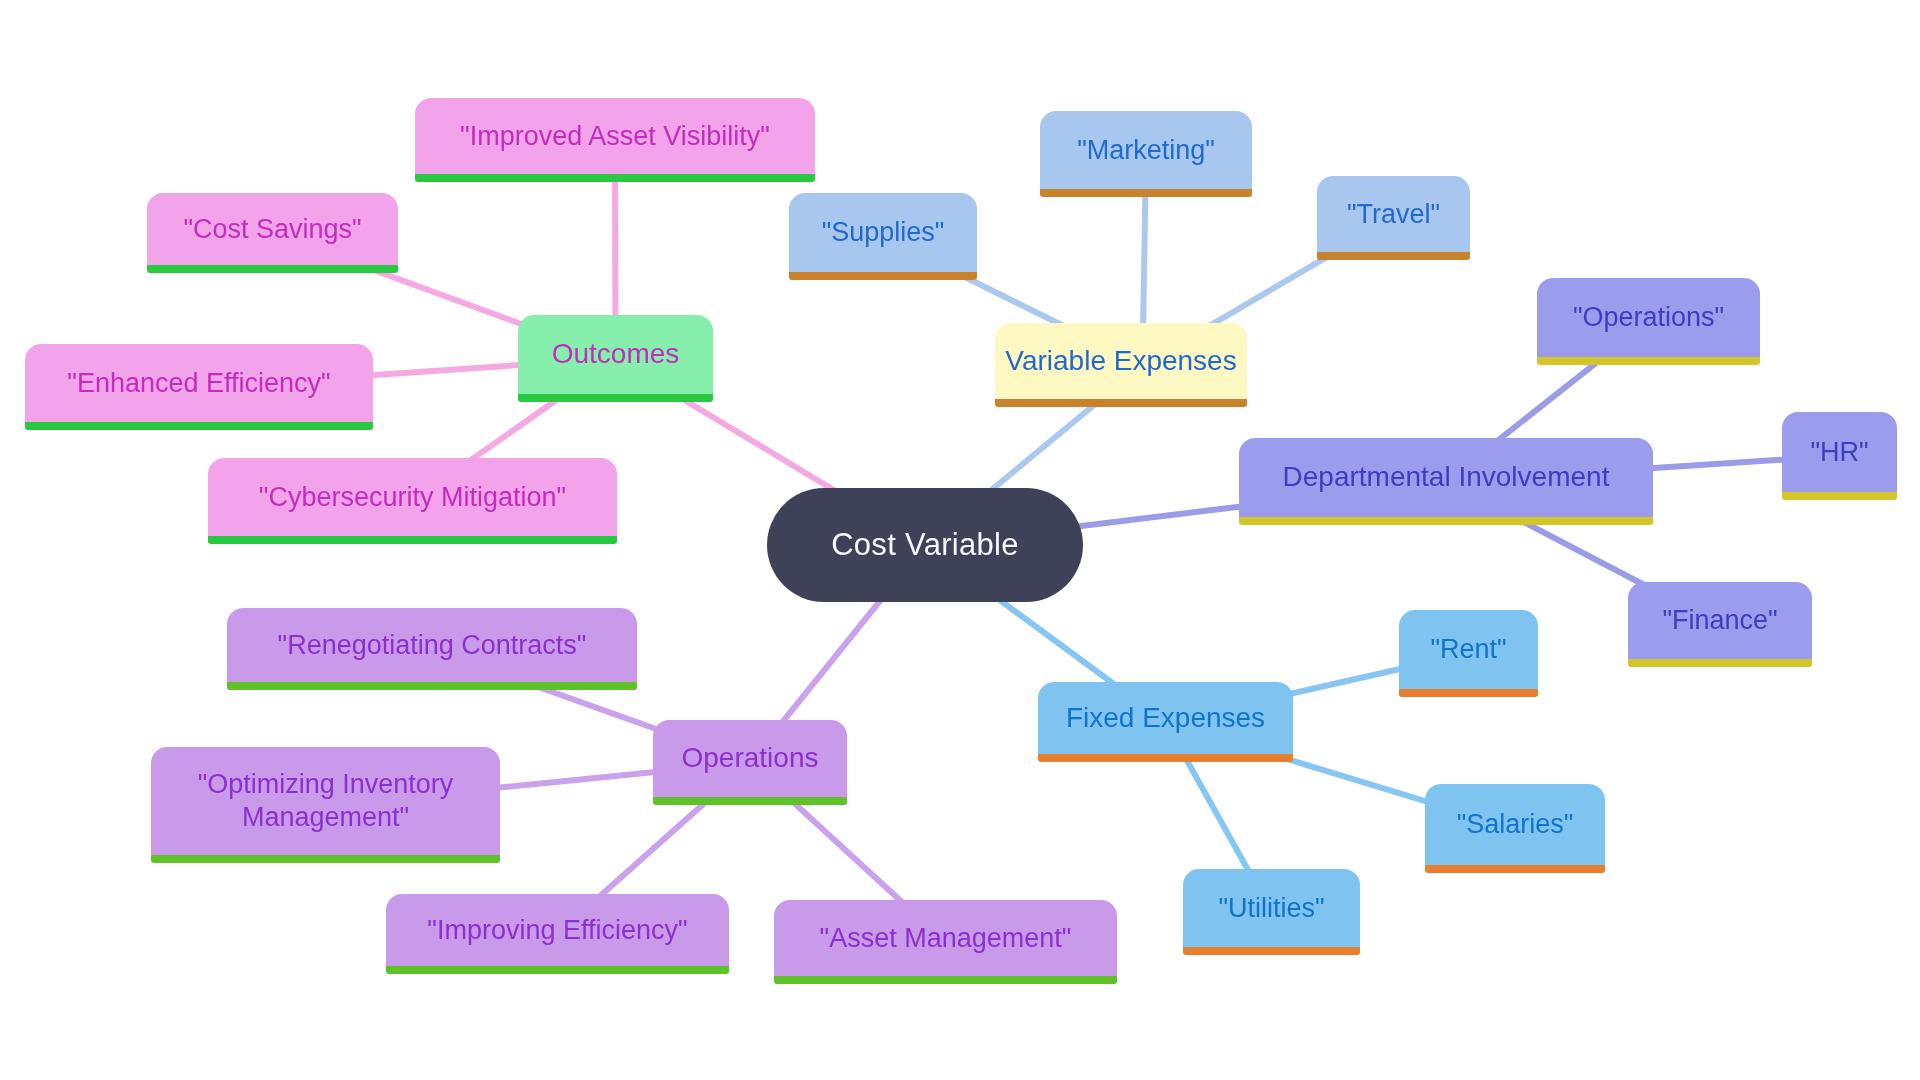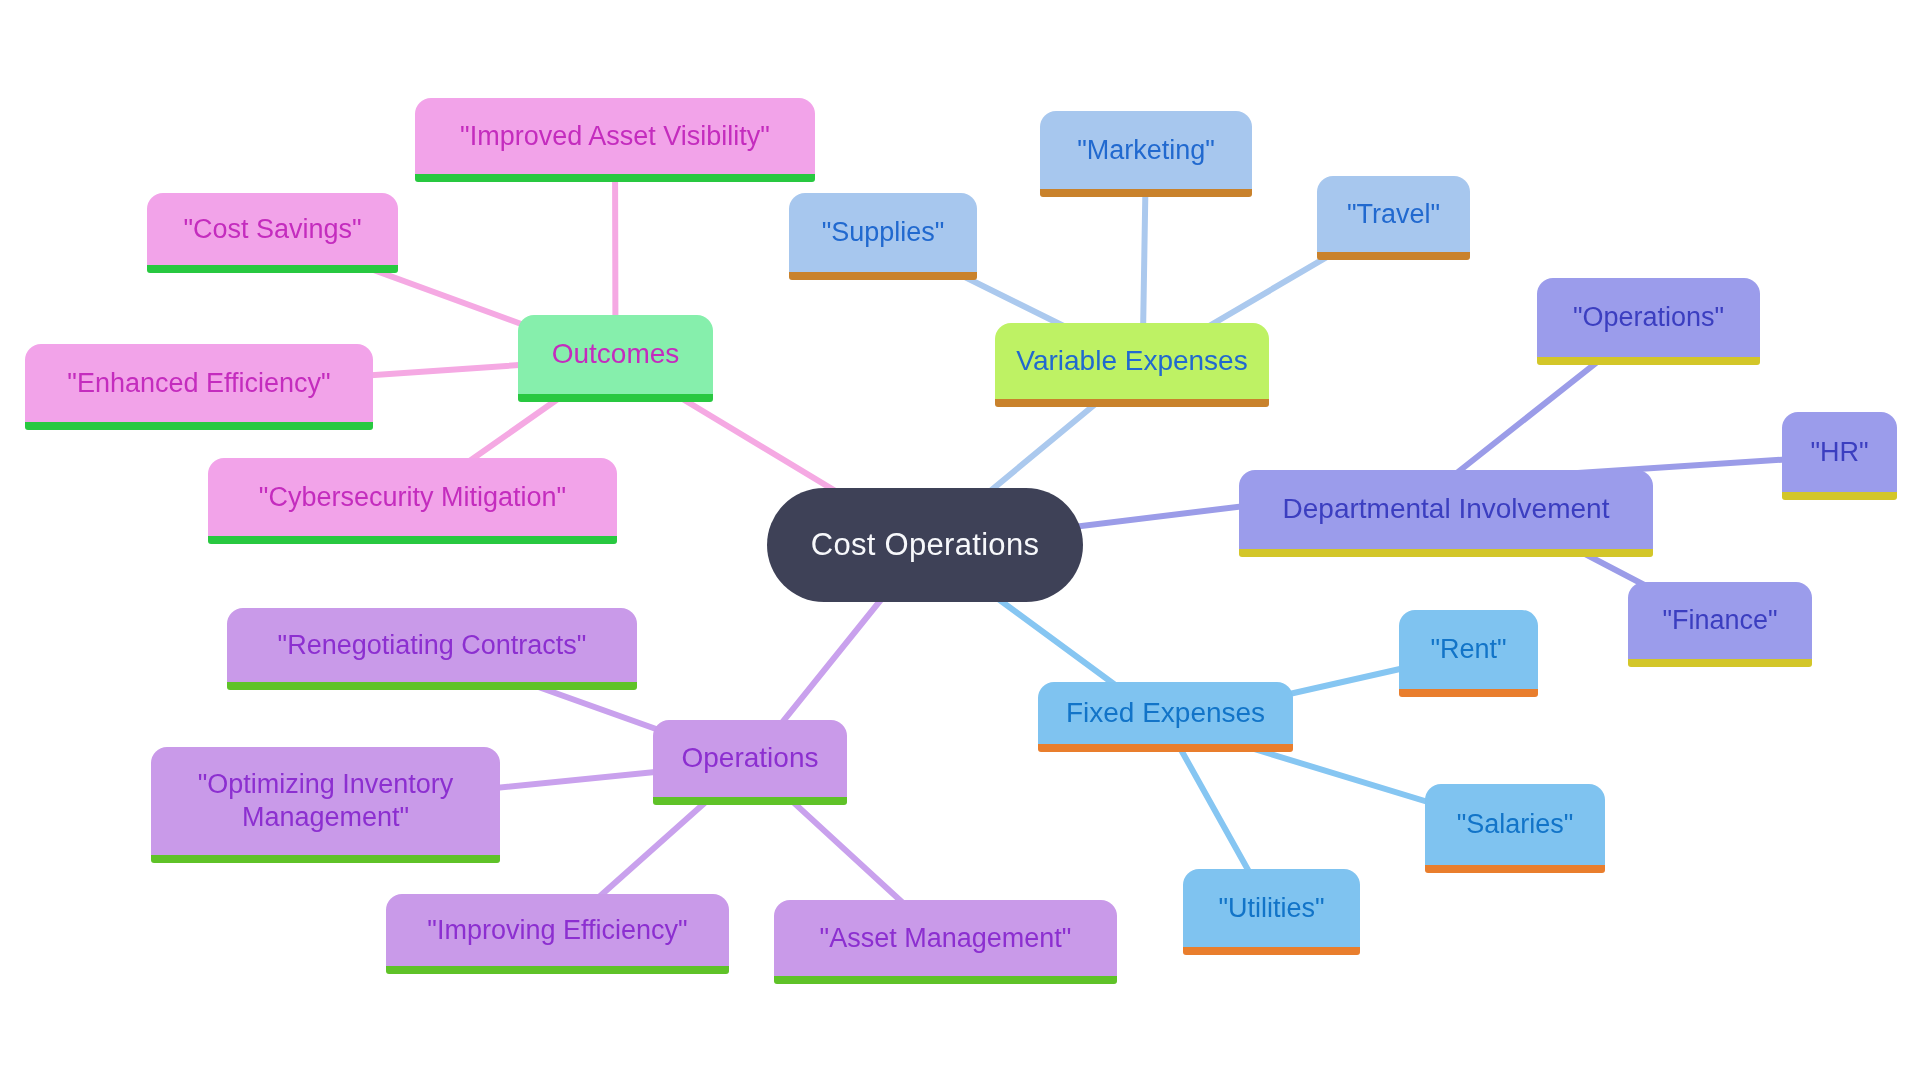--- a/index.html
+++ b/index.html
@@ -67,45 +67,45 @@
     </div>
     <div class="node leaf" style="left: 147px; top: 193px; width: 251px; height: 80px; background: rgb(242, 163, 233); color: rgb(196, 44, 190); border-bottom: 8px solid rgb(40, 200, 64);">
       <span>"Cost Savings"</span>
     </div>
     <div class="node leaf" style="left: 25px; top: 344px; width: 348px; height: 86px; background: rgb(242, 163, 233); color: rgb(196, 44, 190); border-bottom: 8px solid rgb(40, 200, 64);">
       <span>"Enhanced Efficiency"</span>
     </div>
     <div class="node leaf" style="left: 208px; top: 458px; width: 409px; height: 86px; background: rgb(242, 163, 233); color: rgb(196, 44, 190); border-bottom: 8px solid rgb(40, 200, 64);">
       <span>"Cybersecurity Mitigation"</span>
     </div>
-    <div class="node branch" style="left: 995px; top: 323px; width: 274px; height: 84px; background: #bef264; color: rgb(33, 105, 207); border-bottom: 8px solid rgb(201, 130, 44);">
+    <div class="node branch" style="left: 995px; top: 323px; width: 252px; height: 84px; background: #fef9c3; color: rgb(33, 105, 207); border-bottom: 8px solid rgb(201, 130, 44);">
       <span>Variable Expenses</span>
     </div>
     <div class="node leaf" style="left: 789px; top: 193px; width: 188px; height: 87px; background: rgb(167, 199, 238); color: rgb(33, 105, 207); border-bottom: 8px solid rgb(201, 130, 44);">
       <span>"Supplies"</span>
     </div>
     <div class="node leaf" style="left: 1040px; top: 111px; width: 212px; height: 86px; background: rgb(167, 199, 238); color: rgb(33, 105, 207); border-bottom: 8px solid rgb(201, 130, 44);">
       <span>"Marketing"</span>
     </div>
     <div class="node leaf" style="left: 1317px; top: 176px; width: 153px; height: 84px; background: rgb(167, 199, 238); color: rgb(33, 105, 207); border-bottom: 8px solid rgb(201, 130, 44);">
       <span>"Travel"</span>
     </div>
-    <div class="node branch" style="left: 1239px; top: 438px; width: 414px; height: 87px; background: rgb(155, 156, 235); color: rgb(59, 62, 192); border-bottom: 8px solid rgb(211, 198, 41); margin-top: 32px;">
+    <div class="node branch" style="left: 1239px; top: 438px; width: 414px; height: 87px; background: rgb(155, 156, 235); color: rgb(59, 62, 192); border-bottom: 8px solid rgb(211, 198, 41);">
       <span>Departmental Involvement</span>
     </div>
     <div class="node leaf" style="left: 1537px; top: 278px; width: 223px; height: 87px; background: rgb(155, 156, 235); color: rgb(59, 62, 192); border-bottom: 8px solid rgb(211, 198, 41);">
       <span>"Operations"</span>
     </div>
     <div class="node leaf" style="left: 1782px; top: 412px; width: 115px; height: 88px; background: rgb(155, 156, 235); color: rgb(59, 62, 192); border-bottom: 8px solid rgb(211, 198, 41);">
       <span>"HR"</span>
     </div>
     <div class="node leaf" style="left: 1628px; top: 582px; width: 184px; height: 85px; background: rgb(155, 156, 235); color: rgb(59, 62, 192); border-bottom: 8px solid rgb(211, 198, 41);">
       <span>"Finance"</span>
     </div>
-    <div class="node branch" style="left: 1038px; top: 682px; width: 255px; height: 70px; background: rgb(127, 195, 240); color: rgb(18, 116, 200); border-bottom: 8px solid rgb(233, 126, 45);">
+    <div class="node branch" style="left: 1038px; top: 682px; width: 255px; height: 80px; background: rgb(127, 195, 240); color: rgb(18, 116, 200); border-bottom: 8px solid rgb(233, 126, 45);">
       <span>Fixed Expenses</span>
     </div>
     <div class="node leaf" style="left: 1399px; top: 610px; width: 139px; height: 87px; background: rgb(127, 195, 240); color: rgb(18, 116, 200); border-bottom: 8px solid rgb(233, 126, 45);">
       <span>"Rent"</span>
     </div>
     <div class="node leaf" style="left: 1425px; top: 784px; width: 180px; height: 89px; background: rgb(127, 195, 240); color: rgb(18, 116, 200); border-bottom: 8px solid rgb(233, 126, 45);">
       <span>"Salaries"</span>
     </div>
     <div class="node leaf" style="left: 1183px; top: 869px; width: 177px; height: 86px; background: rgb(127, 195, 240); color: rgb(18, 116, 200); border-bottom: 8px solid rgb(233, 126, 45);">
       <span>"Utilities"</span>
@@ -119,15 +119,15 @@
     <div class="node leaf" style="left: 151px; top: 747px; width: 349px; height: 116px; background: rgb(201, 154, 233); color: rgb(140, 47, 208); border-bottom: 8px solid rgb(95, 194, 40);">
       <span>"Optimizing Inventory Management"</span>
     </div>
     <div class="node leaf" style="left: 386px; top: 894px; width: 343px; height: 80px; background: rgb(201, 154, 233); color: rgb(140, 47, 208); border-bottom: 8px solid rgb(95, 194, 40);">
       <span>"Improving Efficiency"</span>
     </div>
     <div class="node leaf" style="left: 774px; top: 900px; width: 343px; height: 84px; background: rgb(201, 154, 233); color: rgb(140, 47, 208); border-bottom: 8px solid rgb(95, 194, 40);">
       <span>"Asset Management"</span>
     </div>
     <div class="node central" style="left: 767px; top: 488px; width: 316px; height: 114px; background: rgb(62, 65, 87); color: rgb(247, 248, 251);">
-      <span>Cost Operations</span>
+      <span>Cost Variable</span>
     </div>
   </div>
 
 </body></html>

